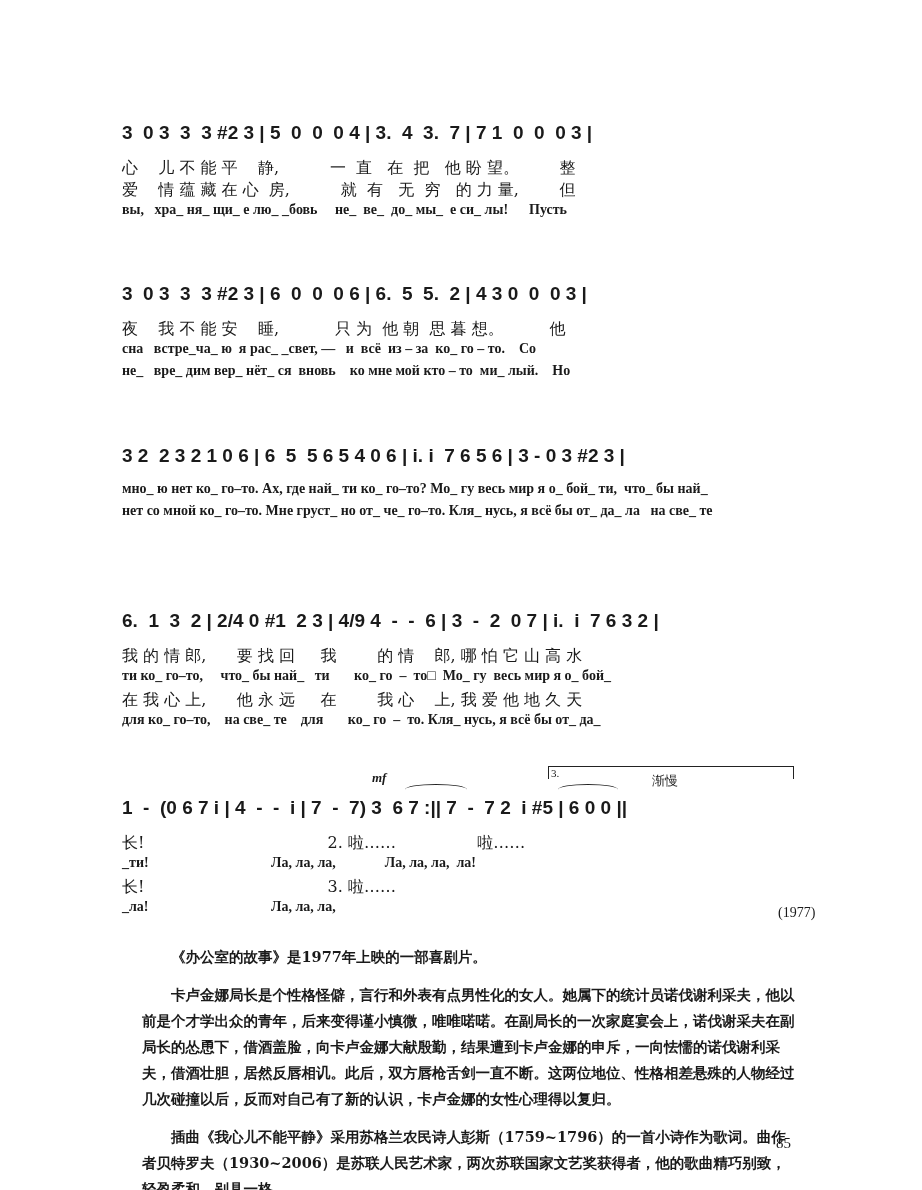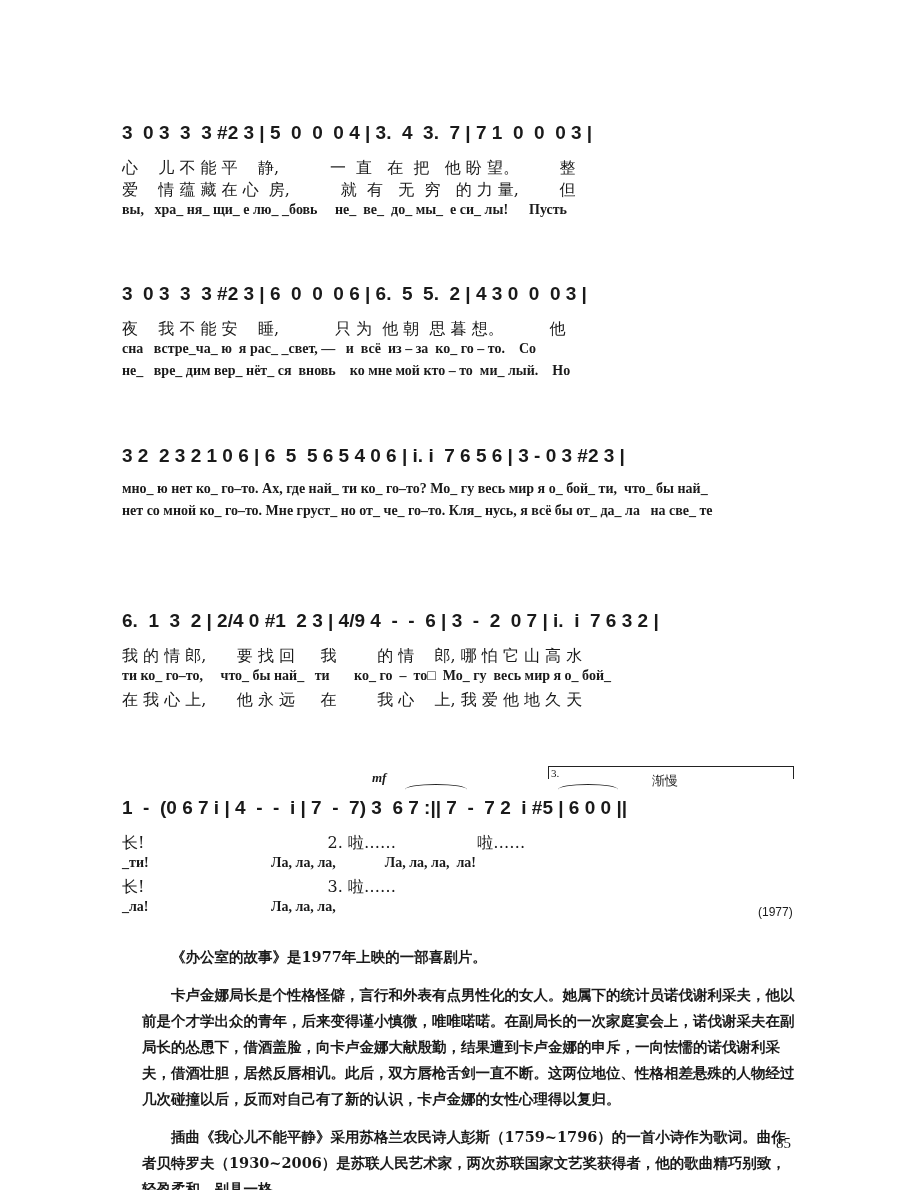--- a/index.html
+++ b/index.html
@@ -5,21 +5,21 @@
   html,body{margin:0;padding:0;background:#fff;}
   body{width:922px;height:1190px;position:relative;overflow:hidden;font-family:"DejaVu Serif",serif;color:#1a1a1a;}
   .system{position:absolute;left:122px;width:680px;}
   .notes{position:relative;height:26px;font-family:"Liberation Sans","DejaVu Sans",sans-serif;font-weight:bold;font-size:19px;white-space:pre;}
   .lyr{position:relative;height:22px;font-size:15px;white-space:pre;}
   .lyr.zh{font-family:"DejaVu Serif",serif;font-size:16px;}
   .lyr.ru{font-family:"Liberation Serif",serif;font-size:14px;font-weight:bold;}
   .para{position:absolute;left:130px;width:680px;font-size:14.5px;line-height:26px;font-family:"DejaVu Serif",serif;}
   .para p{margin:12px;text-indent:2em;font-weight:bold;}
   .pageno{position:absolute;left:776px;top:1135px;font-family:"Liberation Serif",serif;font-size:15px;}
-  .year{position:absolute;left:758px;top:905px;font-family:Liberation Sans, sans-serif;font-size:12px;}
+  .year{position:absolute;left:778px;top:905px;font-family:Liberation Serif, serif;font-size:14px;}
   .volta{position:absolute;left:548px;top:766px;width:244px;height:12px;border-top:1.5px solid #222;border-left:1.5px solid #222;border-right:1.5px solid #222;}
   .volta span{position:absolute;left:2px;top:0;font-size:11px;font-family:"Liberation Serif",serif;}
   .tempo{position:absolute;left:652px;top:772px;font-size:13px;font-family:"DejaVu Sans",sans-serif;}
   .mf{position:absolute;left:372px;top:770px;font-style:italic;font-weight:bold;font-size:13px;font-family:"Liberation Serif",serif;}
   .slur{position:absolute;border-top:1.5px solid #222;border-radius:50% 50% 0 0;height:10px;}
 </style>
 </head>
 <body>
 
 <div class="system" style="top:122px">
@@ -44,20 +44,21 @@
   <div class="lyr ru">мно_ ю нет ко_ го–то. Ах, где най_ ти ко_ го–то? Мо_ гу весь мир я о_ бой_ ти,  что_ бы най_</div>
   <div class="lyr ru">нет со мной ко_ го–то. Мне груст_ но от_ че_ го–то. Кля_ нусь, я всё бы от_ да_ ла   на све_ те</div>
 </div>
 
 <div class="system" style="top:610px">
   <div class="notes">6.  1  3  2 | 2/4 0 #1  2 3 | 4/9 4  -  -  6 | 3  -  2  0 7 | i.  i  7 6 3 2 |</div>
   <div style="height:10px"></div>
   <div class="lyr zh">我 的 情 郎,      要 找 回     我        的 情    郎, 哪 怕 它 山 高 水</div>
   <div class="lyr ru">ти ко_ го–то,     что_ бы най_   ти       ко_ го  –  то□  Мо_ гу  весь мир я о_ бой_</div>
   <div class="lyr zh">在 我 心 上,      他 永 远     在        我 心    上, 我 爱 他 地 久 天</div>
+  <div class="lyr ru">для ко_ го–то,    на све_ те    для       ко_ го  –  то. Кля_ нусь, я всё бы от_ да_</div>
 </div>
 
 <div class="volta">
     <span>3.</span>
   </div>
 <div class="tempo">渐慢</div>
 <div class="mf">mf</div>
 <div class="slur" style="left:405px;top:784px;width:62px;"></div>
 <div class="slur" style="left:558px;top:784px;width:60px;"></div>
 <div class="system" style="top:797px">

